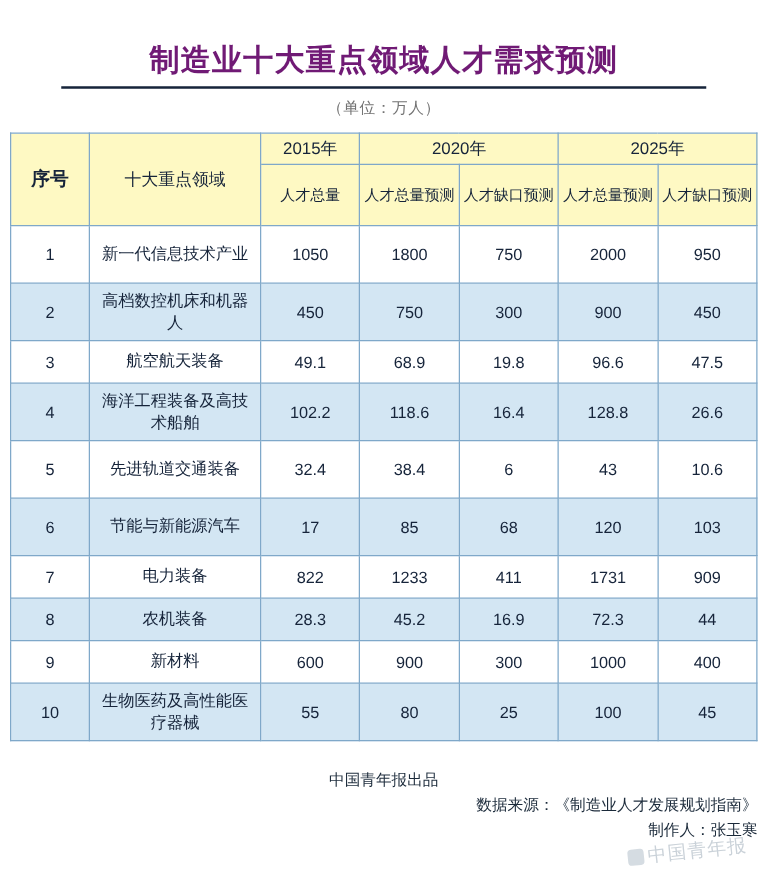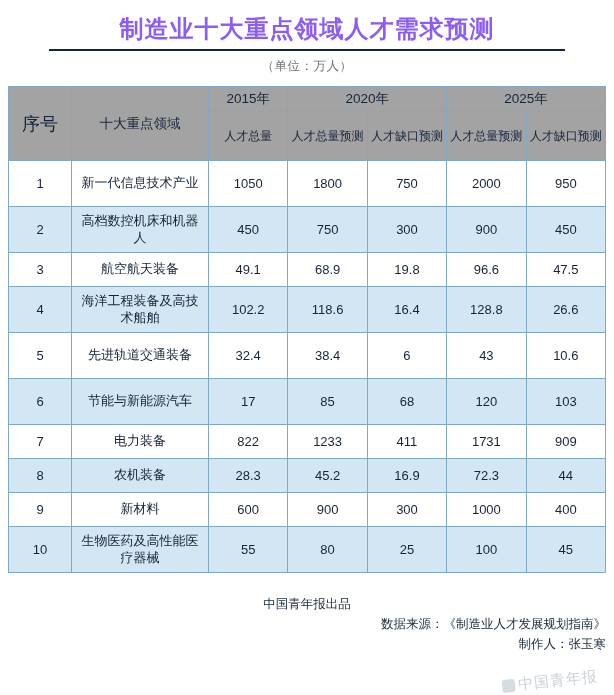--- a/index.html
+++ b/index.html
@@ -22,22 +22,23 @@
     padding: 0 8px;
   }
   .title-block {
     text-align: center;
     padding-top: 14px;
   }
   .main-title {
     font-size: 24px;
     font-weight: bold;
     letter-spacing: 1px;
-    color: #8b5cf6;
+    color: #701a75;
     line-height: 1.25;
+    margin-top: 20px;
   }
   .title-rule {
     width: 516px;
     height: 2px;
     background: #16243a;
     margin: 5px auto 0 auto;
   }
   .subtitle {
     font-size: 12.5px;
     color: #737373;
@@ -53,28 +54,29 @@
   table.data-table th,
   table.data-table td {
     border: 1px solid #7fa8c9;
     text-align: center;
     vertical-align: middle;
     font-size: 12.5px;
     color: #16243a;
     padding: 3px 2px;
   }
   thead th {
-    background: #a3a3a3;
+    background: #fef9c3;
     font-weight: normal;
     font-size: 13px;
     color: #16243a;
   }
   thead th.seq-head {
     width: 58px;
-    font-size: 18px;
+    font-size: 15px;
+    font-weight: bold;
   }
   thead th.field-head {
     width: 132px;
     font-size: 13.5px;
   }
   thead th.year-head {
     font-size: 13.5px;
   }
   thead th.sub-head {
     font-size: 12px;

